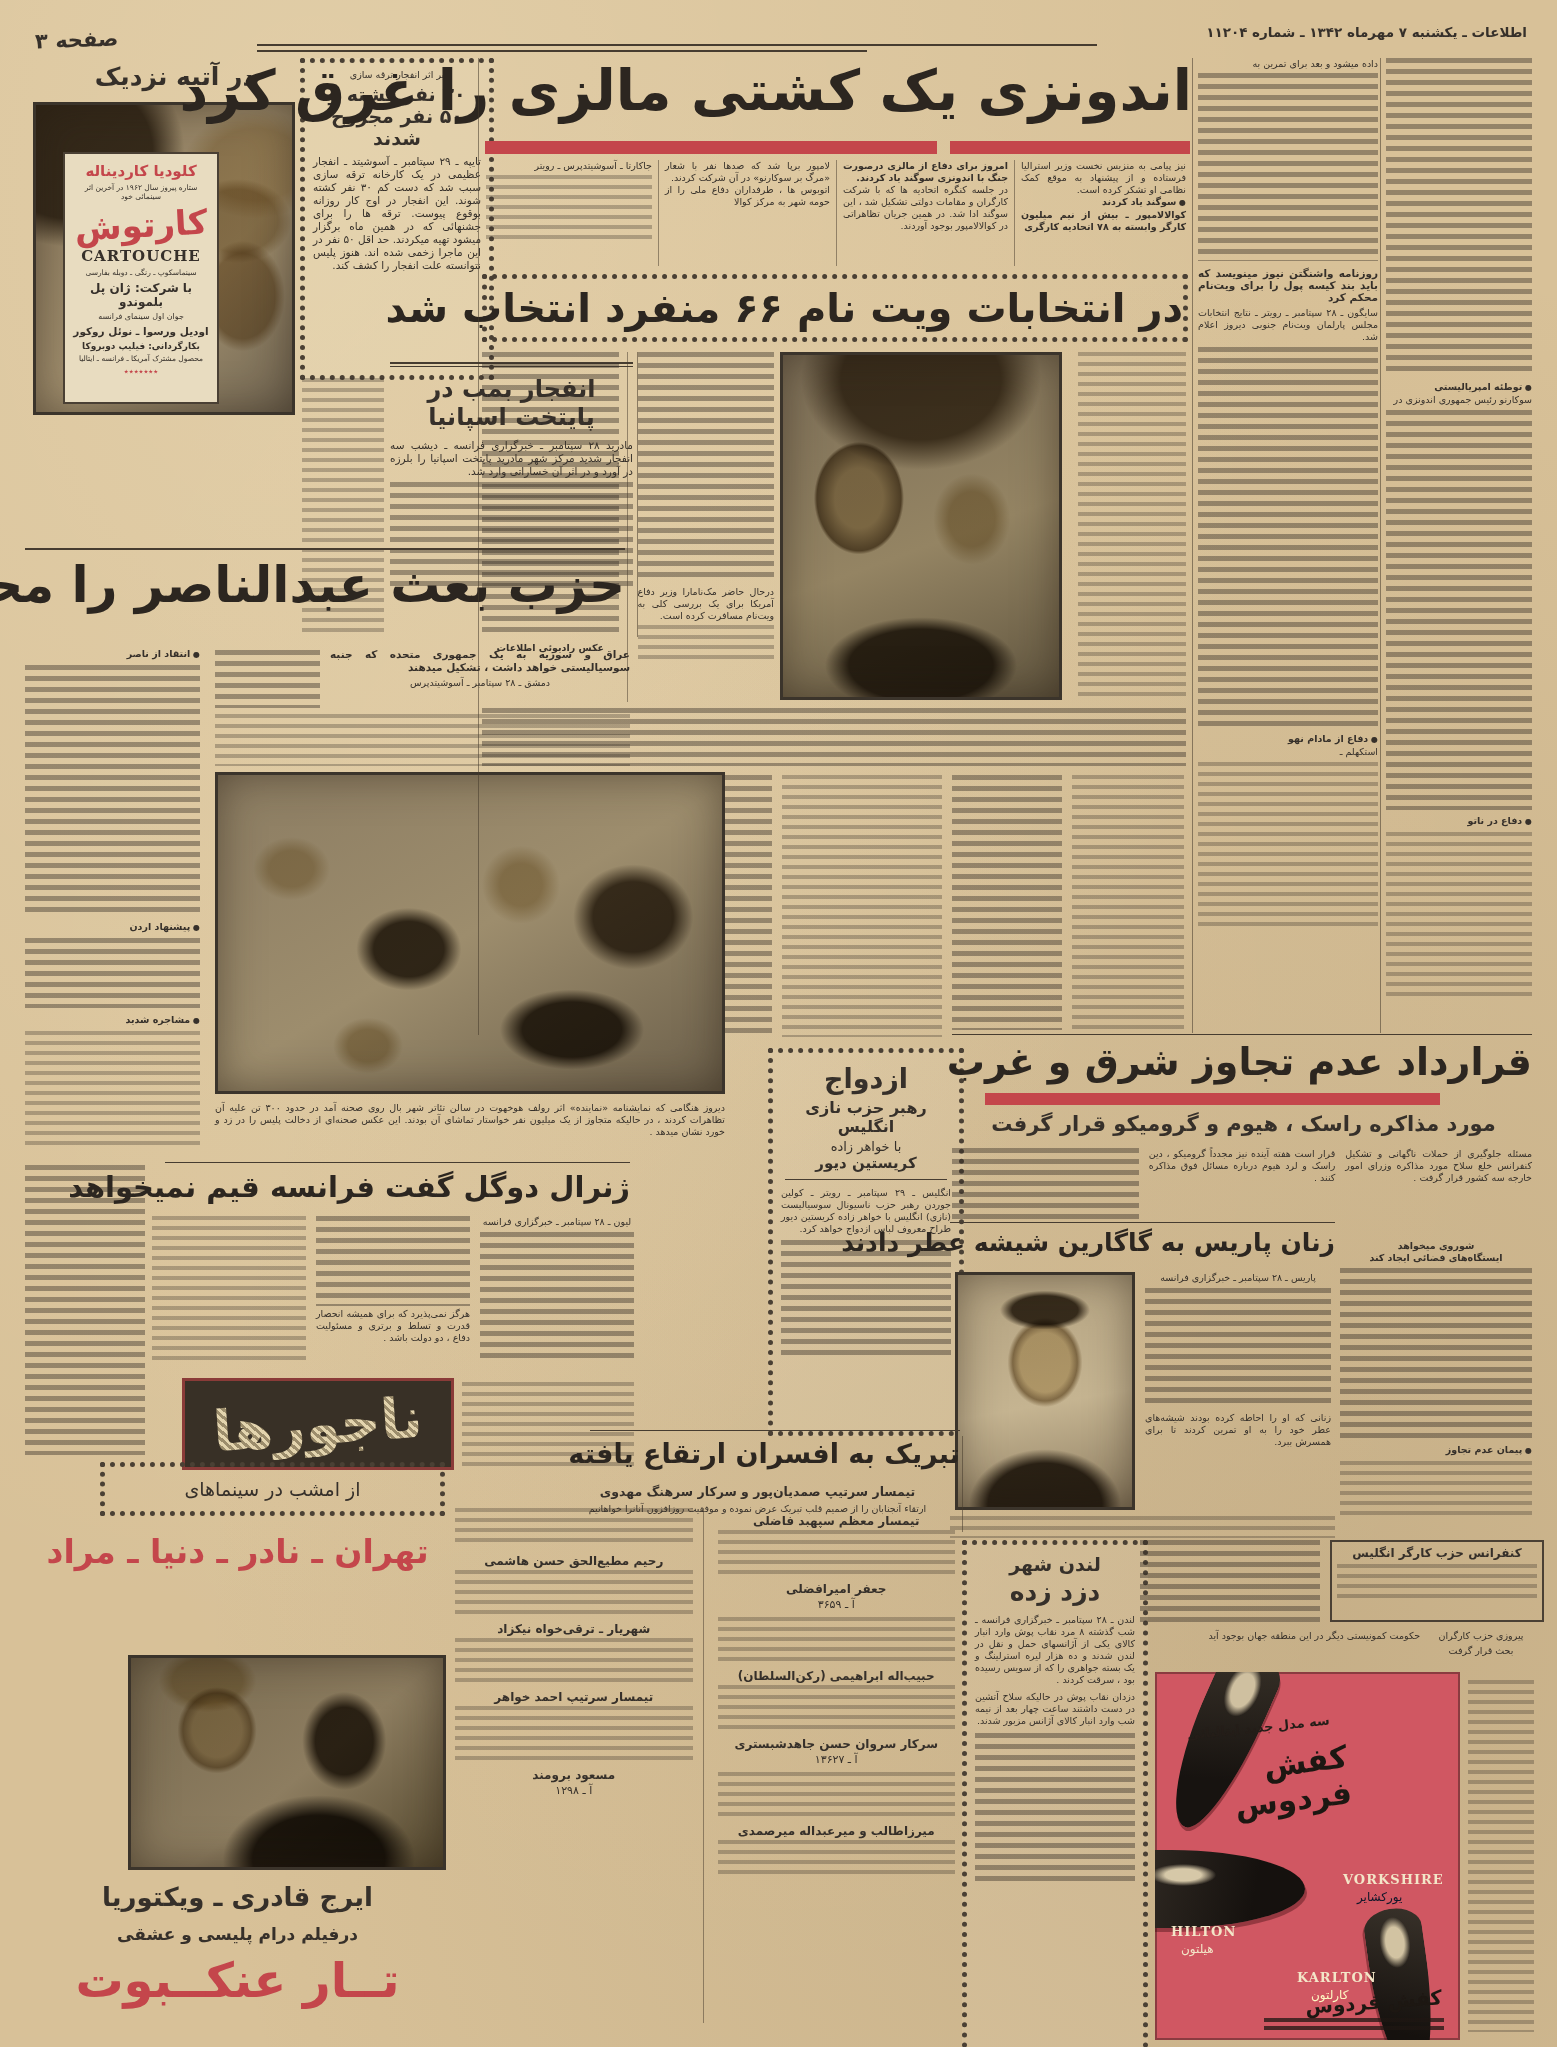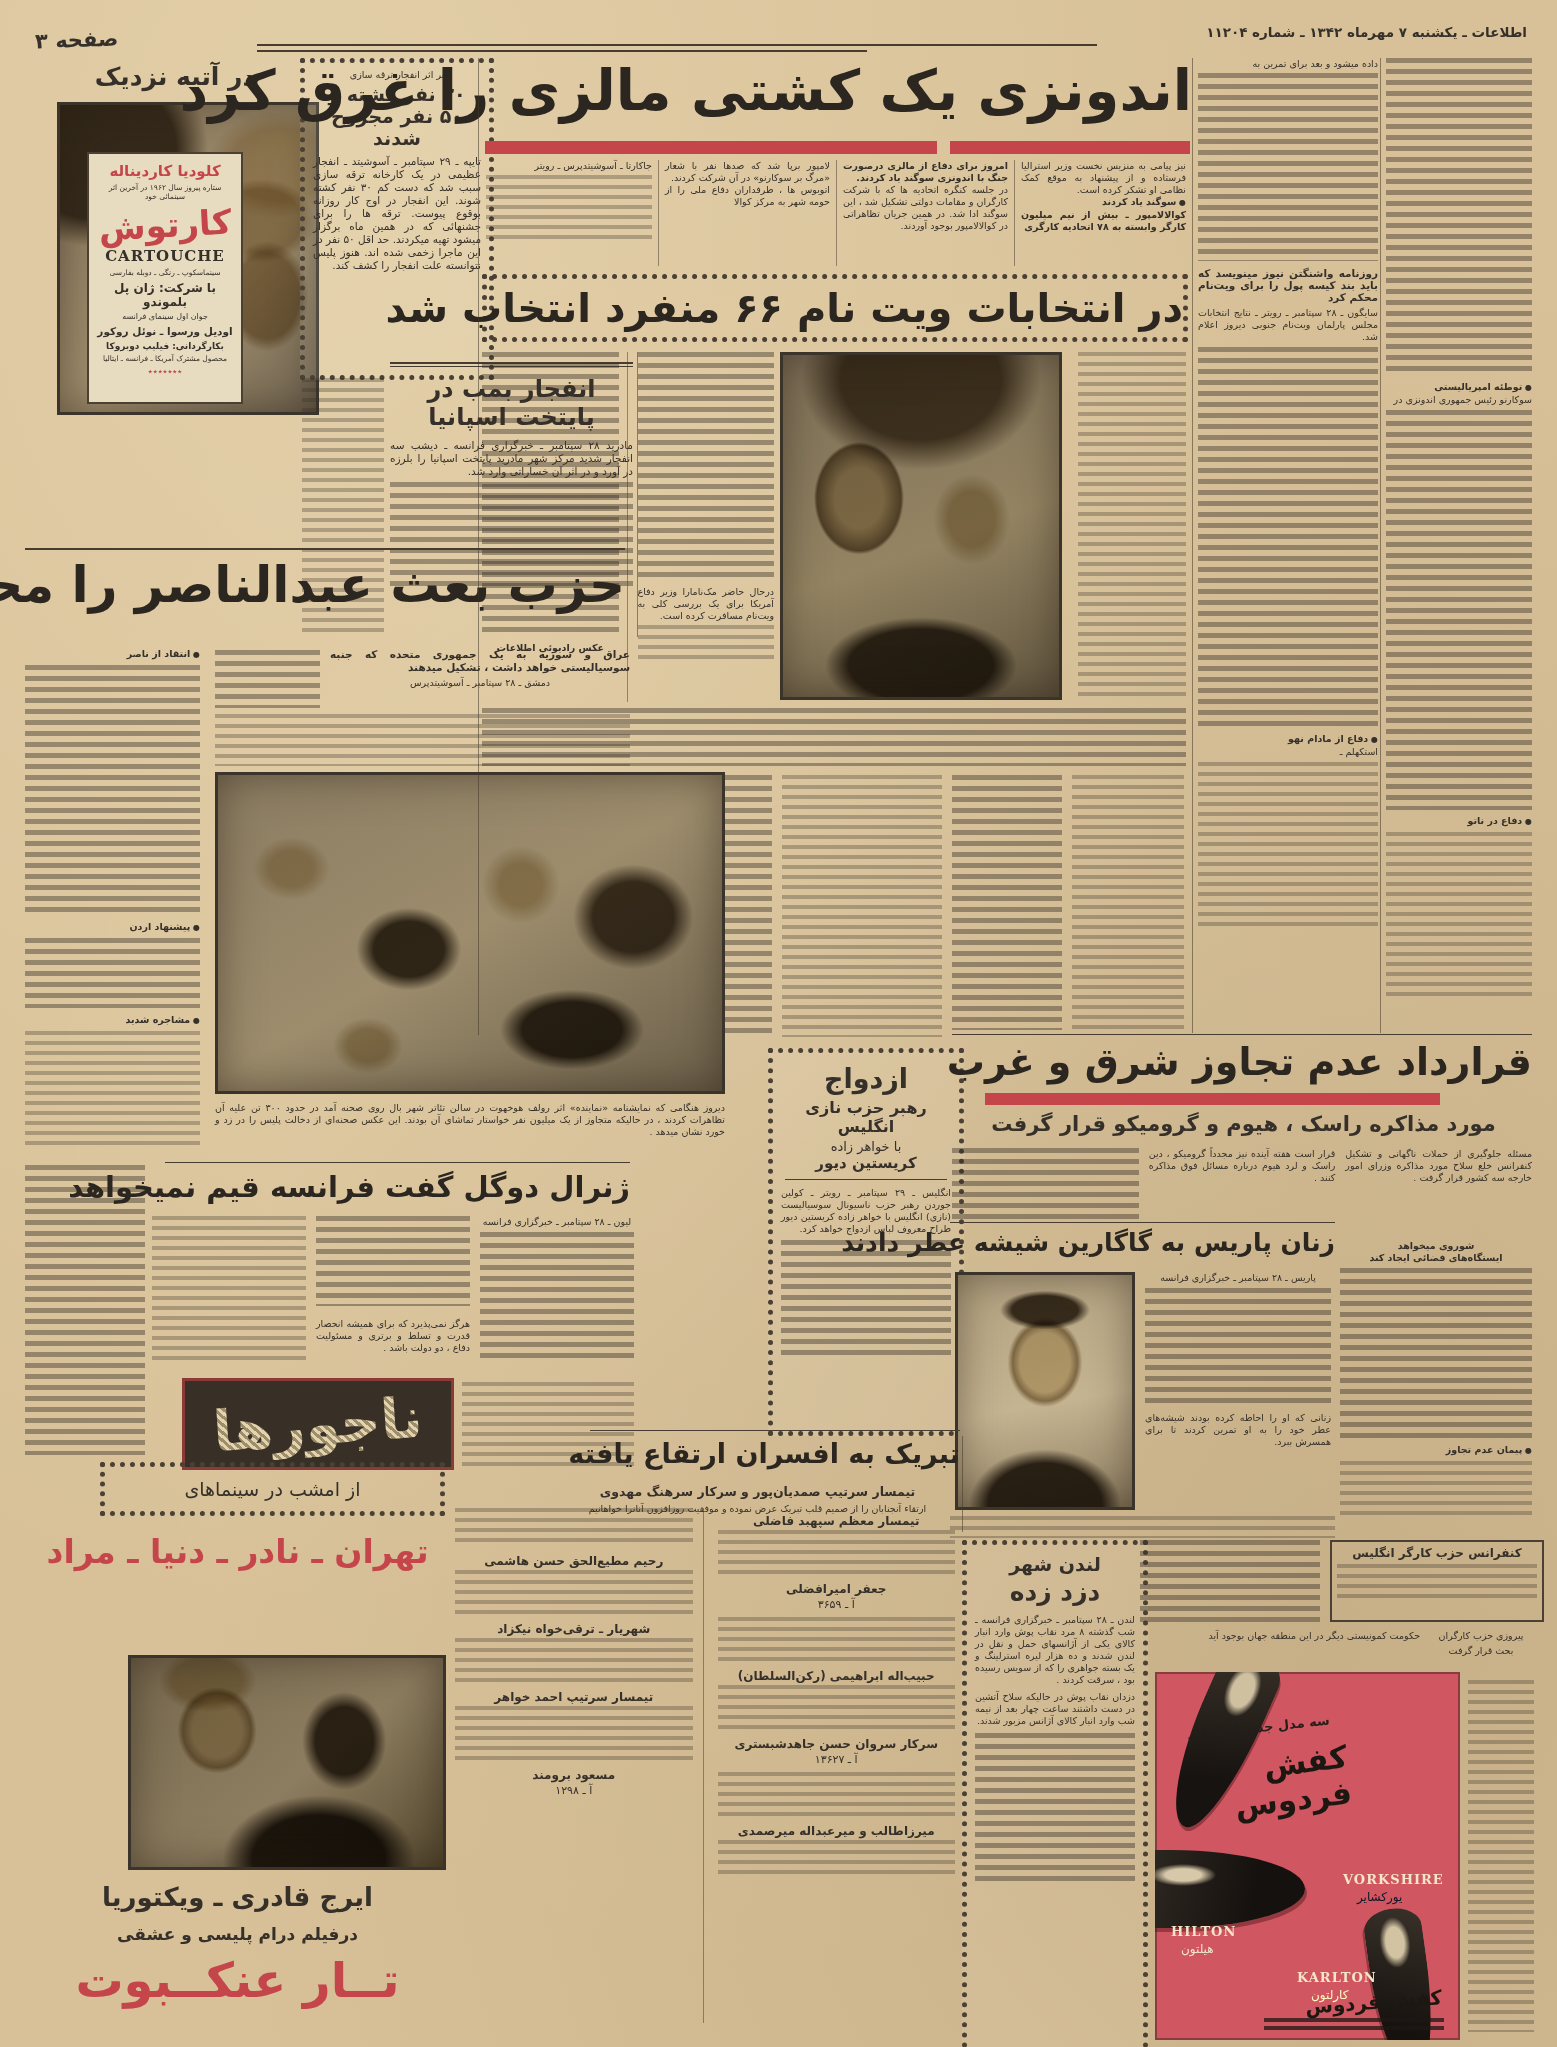--- a/index.html
+++ b/index.html
@@ -41,21 +41,21 @@
   <div class="blk rule" style="top:50px;right:690px;width:610px;height:2px;"></div>
   <div class="blk b" style="top:28px;left:35px;font-size:21px;transform:rotate(-2deg);">صفحه ۳</div>
 
   <div class="blk b c" style="top:62px;left:55px;width:240px;font-size:25px;">در آتیه نزدیک</div>
   <div class="blk photo halftone" style="top:102px;left:33px;width:262px;height:313px;
       background:
         radial-gradient(90px 70px at 78% 38%, #cdbfa2 0 45%, transparent 60%),
         radial-gradient(65px 85px at 80% 62%, #bba888 0 50%, transparent 65%),
         radial-gradient(120px 90px at 85% 20%, #e3d6ba 0 40%, transparent 60%),
         radial-gradient(160px 140px at 15% 15%, #5d5344 0 50%, transparent 70%),
-        linear-gradient(135deg,#857459,#a2906f 60%,#6e6350); margin-left: 24px;">
+        linear-gradient(135deg,#857459,#a2906f 60%,#6e6350);">
     <div style="position:absolute;top:52px;right:78px;width:152px;height:248px;background:#e8dcc0;box-shadow:0 0 0 2px #4a4034;padding:8px 6px;box-sizing:border-box;text-align:center;">
       <div class="red b" style="font-size:15px;">کلودیا کاردیناله</div>
       <div style="font-size:7.5px;margin-top:3px;">ستاره پیروز سال ۱۹۶۲ در آخرین اثر سینمائی خود</div>
       <div class="red b" style="font-size:34px;margin-top:4px;transform:rotate(-3deg);">کارتوش</div>
       <div class="b" style="font-size:15px;letter-spacing:1px;margin-top:2px;font-family:'DejaVu Serif',serif;">CARTOUCHE</div>
       <div style="font-size:7.5px;margin-top:3px;">سینماسکوپ ـ رنگی ـ دوبله بفارسی</div>
       <div class="b" style="font-size:12px;margin-top:4px;">با شرکت: ژان پل بلموندو</div>
       <div style="font-size:8px;margin-top:3px;">جوان اول سینمای فرانسه</div>
       <div class="b" style="font-size:10.5px;margin-top:4px;">اودیل ورسوا ـ نوئل روکور</div>
       <div class="b" style="font-size:9px;margin-top:4px;">بکارگردانی: فیلیپ دوبروکا</div>
@@ -189,21 +189,21 @@
 
   <div class="blk rule" style="top:1162px;left:165px;width:465px;height:1px;"></div>
   <div class="blk headline c" style="top:1170px;left:165px;width:465px;font-size:29px;">ژنرال دوگل گفت فرانسه قیم نمیخواهد</div>
   <div class="blk" style="top:1216px;left:152px;width:482px;height:158px;display:flex;gap:10px;">
     <div style="flex:1;">
       <div class="tiny c">لیون ـ ۲۸ سپتامبر ـ خبرگزاری فرانسه</div>
       <div class="stripes" style="height:130px;margin-top:4px;"></div>
     </div>
     <div style="flex:1;">
       <div class="stripes" style="height:90px;"></div>
-      <div class="tiny j" style="margin-top:12px;">هرگز نمی‌پذیرد که برای همیشه انحصار قدرت و تسلط و برتری و مسئولیت دفاع ، دو دولت باشد .</div>
+      <div class="tiny j" style="margin-top:2px;">هرگز نمی‌پذیرد که برای همیشه انحصار قدرت و تسلط و برتری و مسئولیت دفاع ، دو دولت باشد .</div>
     </div>
     <div style="flex:1;">
       <div class="stripes light" style="height:150px;"></div>
     </div>
   </div>
 
   <div class="blk" style="top:1378px;left:182px;width:272px;height:92px;background:#383026;
       box-shadow:inset 0 0 0 3px #8a3b38, inset 0 0 0 6px #383026;display:flex;align-items:center;justify-content:center;">
     <div class="b" style="font-size:56px;transform:rotate(-4deg);color:#d9c9a4;
         background:repeating-linear-gradient(45deg,#e3d4ae 0 3px,#9c8d6c 3px 6px);

